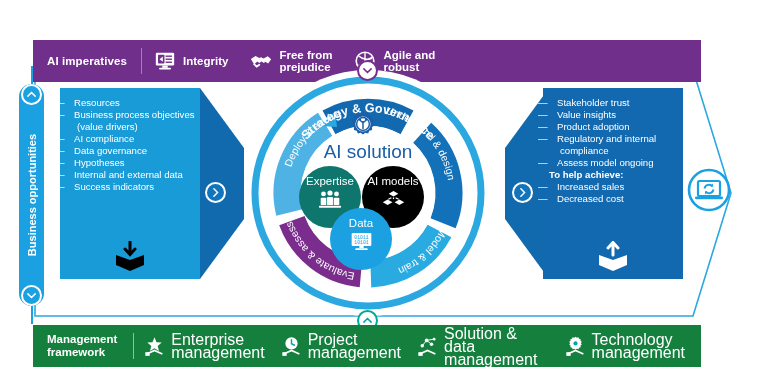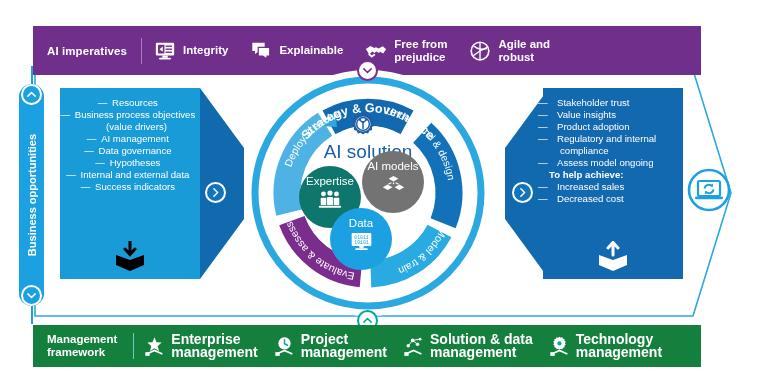--- a/index.html
+++ b/index.html
@@ -2,21 +2,21 @@
 <html><head>
 <meta charset="utf-8">
 <style>
   html,body{margin:0;padding:0;background:#ffffff;}
   body{width:768px;height:391px;position:relative;overflow:hidden;
        font-family:"Liberation Sans",sans-serif;-webkit-font-smoothing:antialiased;}
 
   .stage{position:absolute;left:0;top:0;width:768px;height:391px;}
 
   
-  #top-bar{position:absolute;left:33px;top:26px;width:668px;height:49px;
+  #top-bar{position:absolute;left:33px;top:40px;width:668px;height:42px;
            background:#702F8A;display:flex;align-items:center;}
   #top-bar .lead{color:#fff;font-size:11.5px;font-weight:bold;padding-left:14px;
                  letter-spacing:.1px;white-space:nowrap;}
   #top-bar .vdiv{width:1px;height:26px;background:#a97cbd;margin:0 12px 0 14px;}
   #top-bar .cell{display:flex;align-items:center;gap:7px;margin-right:22px;}
   #top-bar .cell .lbl{color:#fff;font-size:11.5px;font-weight:bold;line-height:12.5px;white-space:pre-line;}
   #top-bar .ic{width:22px;height:22px;flex:none;}
 
   
   #hex-frame{position:absolute;left:33px;top:68px;width:700px;height:250px;}
@@ -30,21 +30,21 @@
   .chev-circ{position:absolute;width:21px;height:21px;border-radius:50%;
              background:#1BA0E1;border:2px solid #fff;box-sizing:border-box;}
   .chev-circ svg{position:absolute;left:0;top:0;}
   #vtab-top{left:21px;top:84px;}
   #vtab-bot{left:21px;top:285px;}
   #vline-up{position:absolute;left:31px;top:66px;width:2px;height:20px;background:#1BA0E1;}
   #vline-dn{position:absolute;left:31px;top:304px;width:2px;height:20px;background:#1BA0E1;}
 
   
   .side{position:absolute;top:88px;height:191px;}
-  #left-block{left:60px;width:140px;background:#199BD7;text-align:center;}
+  #left-block{left:60px;width:140px;background:#199BD7;}
   #right-block{left:543px;width:140px;background:#1369B0;}
   .side-wing{position:absolute;top:88px;height:191px;width:44px;}
   .side ul{list-style:none;margin:0;padding:9px 4px 0 6px;}
   .side li{color:#fff;font-size:9.6px;line-height:11.6px;
            padding-left:11px;text-indent:-11px;margin-bottom:.5px;}
   .side li .dash{display:inline-block;width:8px;}
   .side li.hdr{font-weight:bold;padding-left:0;text-indent:0;}
   .box-ic{position:absolute;left:50%;transform:translateX(-50%);bottom:8px;
           width:36px;height:30px;}
 
@@ -54,40 +54,40 @@
   #arrow-right{left:512px;top:182px;}
 
   
   #wheel{position:absolute;left:243px;top:68px;width:250px;height:250px;}
 
   
   .blob{position:absolute;border-radius:50%;display:flex;flex-direction:column;
         align-items:center;justify-content:flex-start;color:#fff;}
   .blob .bl{font-size:11.5px;margin-top:9px;white-space:nowrap;}
   #blob-expertise{left:299px;top:166px;width:62px;height:62px;background:#0f766e;}
-  #blob-models{left:362px;top:151px;width:62px;height:62px;background:#737373;}
+  #blob-models{left:362px;top:166px;width:62px;height:62px;background:#000000;}
   #blob-data{left:330px;top:208px;width:62px;height:62px;background:#1BA0E1;z-index:3;}
   .blob svg{margin-top:3px;}
 
   #ai-gear{position:absolute;left:349px;top:110px;width:28px;height:28px;}
   #ai-solution-label{position:absolute;left:243px;top:141px;width:250px;text-align:center;
                      color:#1B5FA8;font-size:19px;}
 
   
   #wheel-top-chev{left:357px;top:60px;background:#fff;border:2px solid #7B2D8E;}
   #wheel-bot-chev{left:357px;top:310px;background:#fff;border:2px solid #00A99D;}
 
   
   #bottom-bar{position:absolute;left:33px;top:325px;width:668px;height:42px;
               background:#15803d;display:flex;align-items:center;}
   #bottom-bar .lead{color:#fff;font-size:11.5px;font-weight:bold;padding-left:14px;
                     line-height:13px;white-space:pre-line;}
   #bottom-bar .vdiv{width:1px;height:26px;background:#66cdc6;margin:0 10px 0 16px;}
   #bottom-bar .cell{display:flex;align-items:center;gap:6px;margin-right:16px;}
-  #bottom-bar .cell .lbl{color:#fff;font-size:14px;font-weight:bold;line-height:13px;white-space:pre-line;}
+  #bottom-bar .cell .lbl{color:#fff;font-size:16px;font-weight:normal;line-height:13px;white-space:pre-line;}
   #bottom-bar .ic{width:21px;height:21px;flex:none;}
 
   
   #laptop-badge{position:absolute;left:687px;top:168px;width:44px;height:44px;}
 </style>
 </head>
 <body>
 
 <div class="stage">
 
@@ -106,27 +106,20 @@
         <path d="M9.6 7.2 L6 10 L9.6 12.8 Z" fill="#fff"></path>
         <rect x="12.6" y="6" width="7" height="1.5" fill="#702F8A"></rect>
         <rect x="12.6" y="9.3" width="7" height="1.5" fill="#702F8A"></rect>
         <rect x="12.6" y="12.6" width="7" height="1.5" fill="#702F8A"></rect>
         <rect x="9" y="17" width="6" height="2.4" fill="#fff"></rect>
         <rect x="5.5" y="19.4" width="13" height="1.9" rx="0.9" fill="#fff"></rect>
       </svg>
       <span class="lbl">Integrity</span>
     </div>
 
-    <div class="cell">
-      <svg class="ic" viewBox="0 0 24 24">
-        <path d="M2.5 3 H16 V12 H10 L5.5 15.2 V12 H2.5 Z" fill="#fff"></path>
-        <path d="M9 8 H21.5 V17.5 H18.5 V20.8 L14 17.5 H9 Z" fill="#fff" stroke="#702F8A" stroke-width="1.3"></path>
-      </svg>
-      <span class="lbl">Explainable</span>
-    </div>
 
     <div class="cell">
       <svg class="ic" viewBox="0 0 26 24">
         <path d="M1 9.5 L6.5 6 L11 8.5 L13 7.5 L16 9 L21 6.5 L25 10
                  L21.5 15 L18 12.8 L16.5 14.5 L13.5 12.5 L11 14.5
                  L8.5 12.5 L5 16 Z" fill="#fff"></path>
         <path d="M5 16 L8 18.5 L11 16.5" fill="none" stroke="#fff" stroke-width="2.2" stroke-linecap="round"></path>
         <path d="M14 13.5 L17.5 16.8" fill="none" stroke="#702F8A" stroke-width="1" opacity=".5"></path>
         <path d="M10.5 14 L14 17.3" fill="none" stroke="#702F8A" stroke-width="1" opacity=".5"></path>
       </svg>
@@ -164,21 +157,21 @@
     </svg>
   </div>
 
   <svg class="side-wing" style="left:200px;" viewBox="0 0 44 191" width="44" height="191">
     <polygon points="0,0 44,60 44,131 0,191" fill="#1169AE"></polygon>
   </svg>
   <div class="side" id="left-block">
     <ul>
       <li><span class="dash">—</span><span>Resources</span></li>
       <li><span class="dash">—</span><span>Business process objectives (value drivers)</span></li>
-      <li><span class="dash">—</span><span>AI management</span></li>
+      <li><span class="dash">—</span><span>AI compliance</span></li>
       <li><span class="dash">—</span><span>Data governance</span></li>
       <li><span class="dash">—</span><span>Hypotheses</span></li>
       <li><span class="dash">—</span><span>Internal and external data</span></li>
       <li><span class="dash">—</span><span>Success indicators</span></li>
     </ul>
     <svg class="box-ic" viewBox="0 0 36 30">
       <path d="M18 0 L18 12 M13 8 L18 13.5 L23 8" stroke="#000" stroke-width="3" fill="none" stroke-linecap="round"></path>
       <path d="M4 14 L18 19 L32 14 L32 24 L18 30 L4 24 Z" fill="#000"></path>
     </svg>
   </div>

